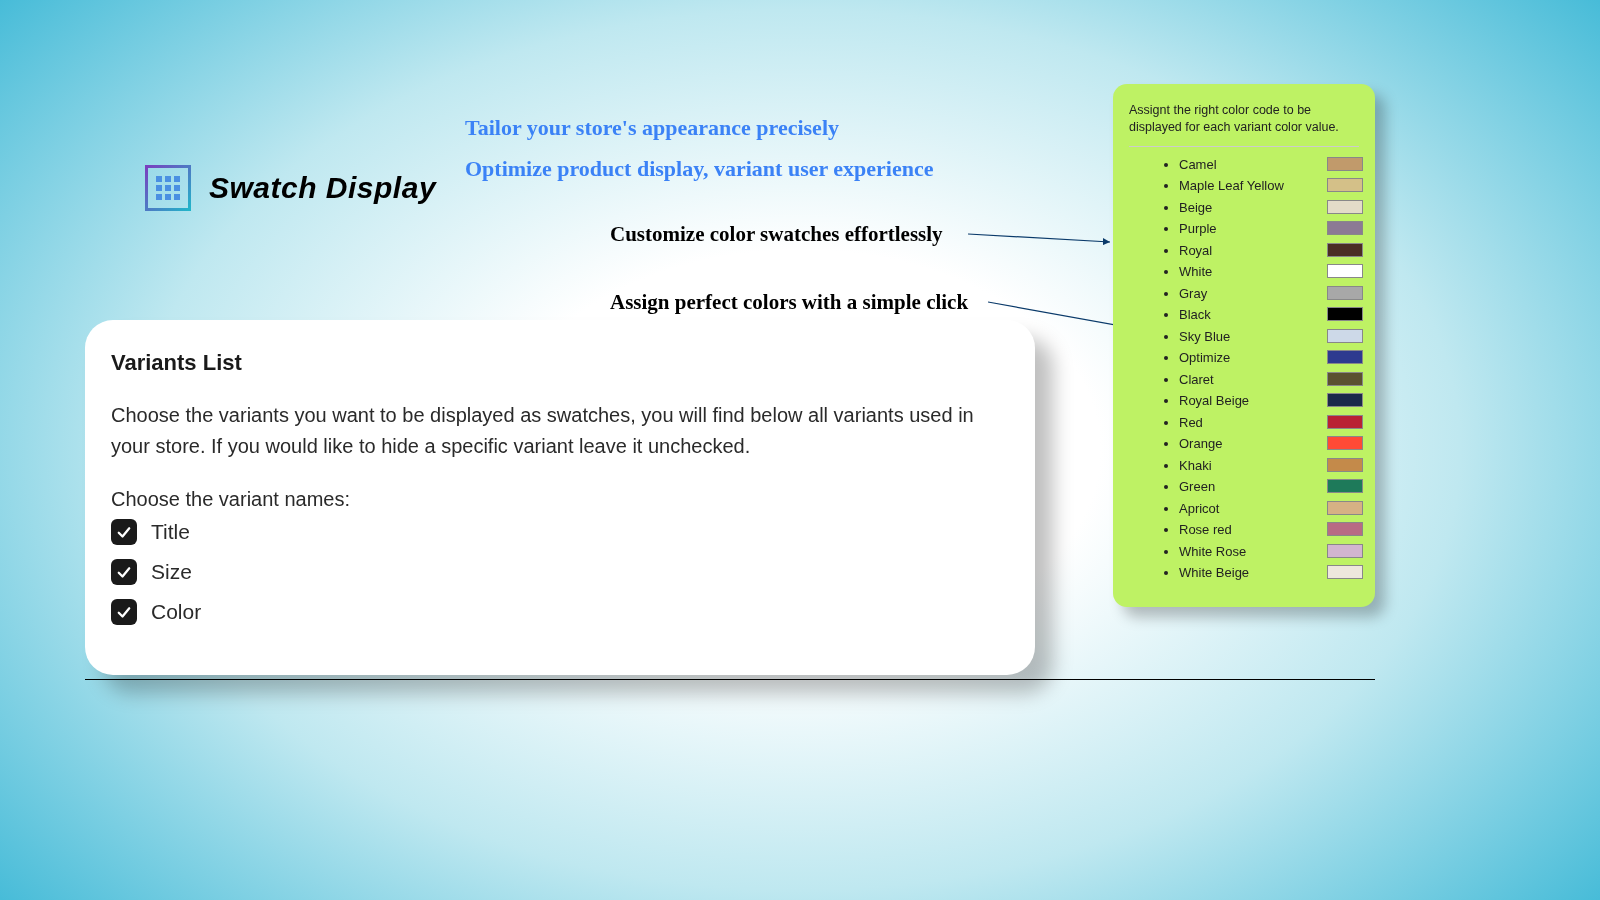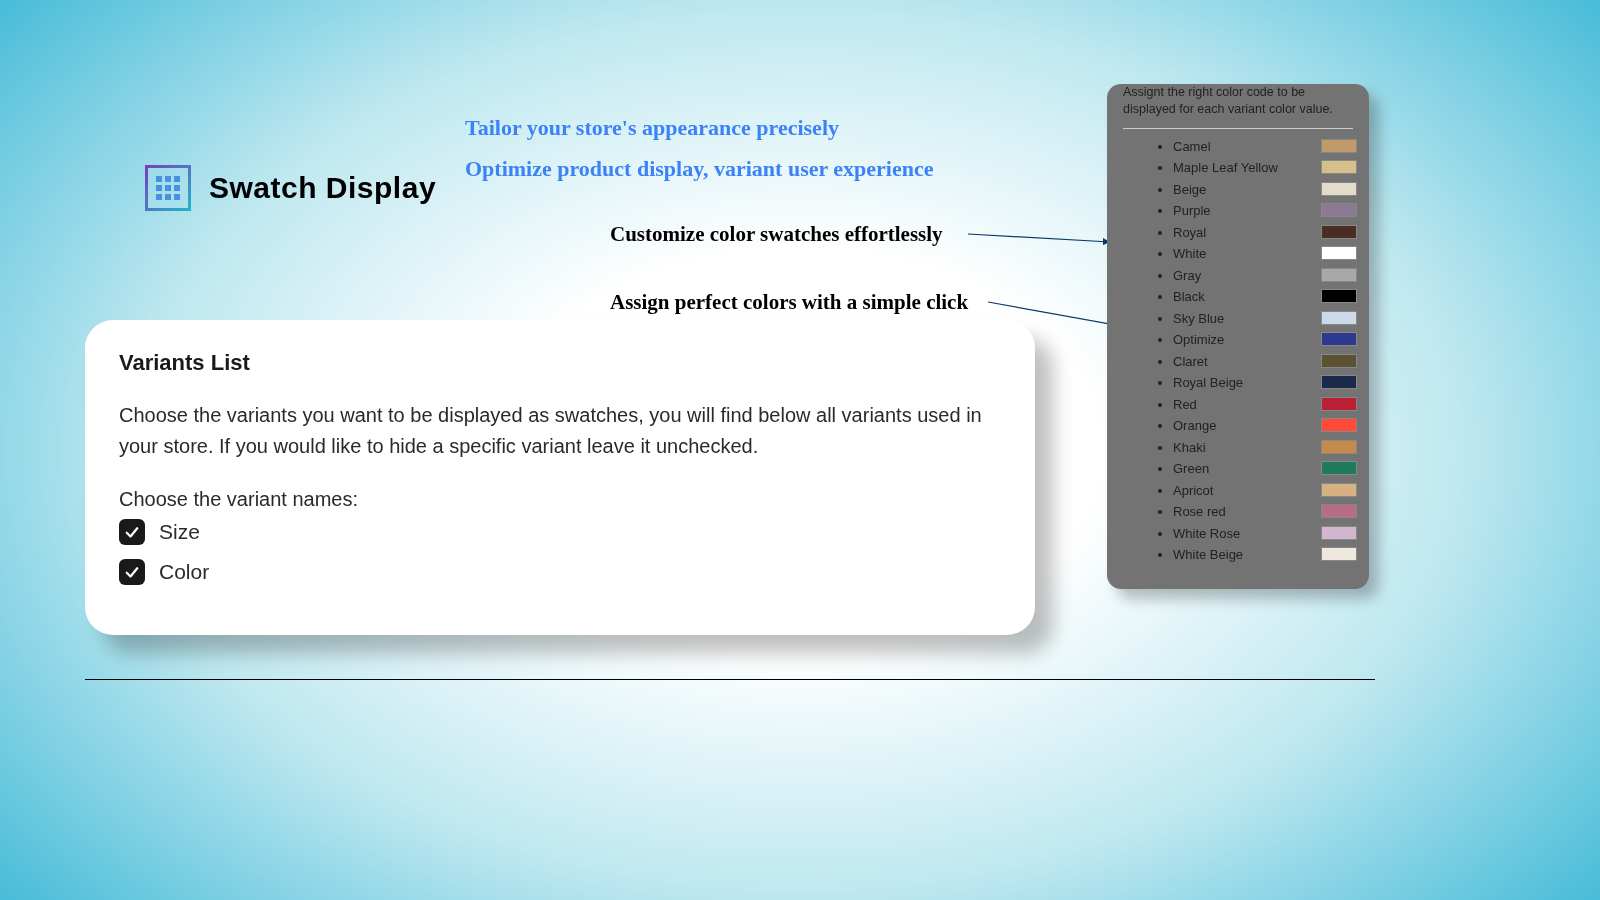--- a/index.html
+++ b/index.html
@@ -23,20 +23,21 @@
   .tagline2 { left: 465px; top: 127px; }
 
   
   .logo-wrap {
     position: absolute;
     left: 145px;
     top: 165px;
     display: flex;
     align-items: center;
     gap: 18px;
+    font-style: italic;
   }
   .logo-icon {
     width: 46px; height: 46px;
     border: 3px solid;
     border-image: linear-gradient(135deg, #7a3fbf, #22b5c9) 1;
     display: flex; align-items: center; justify-content: center;
   }
   .logo-grid {
     display: grid;
     grid-template-columns: repeat(3, 6px);
@@ -62,43 +63,43 @@
   svg.arrow { position: absolute; pointer-events: none; }
 
   
   .variants-panel {
     position: absolute;
     left: 85px;
     top: 320px;
     width: 950px;
     background: #fff;
     border-radius: 28px;
-    padding: 30px 34px 36px 34px;
+    padding: 30px 34px 36px 26px;
     box-shadow: 18px 18px 20px rgba(0,0,0,0.25);
   }
   .variants-title { font-size: 22px; font-weight: 600; color: #1a1a1a; margin-bottom: 24px; }
   .variants-desc { font-size: 20px; color: #2a2a2a; line-height: 1.55; margin-bottom: 26px; }
   .variants-choose { font-size: 20px; color: #2a2a2a; margin-bottom: 8px; }
   .variant-item { display:flex; align-items:center; gap:14px; margin-bottom:14px; }
   .chk {
     width: 26px; height: 26px; border-radius: 6px; background:#1a1a1a;
     display:flex; align-items:center; justify-content:center; cursor:pointer;
   }
   .chk svg { width:18px; height:18px; }
   .variant-label { font-size: 21px; color:#2a2a2a; }
 
   
   .color-card {
     position: absolute;
-    right: 231px;
+    right: 225px;
     top: 84px;
     width: 262px;
-    background: #737373;
+    background: #bef264;
     border-radius: 14px;
-    padding: 0 16px 20px 16px;
+    padding: 18px 16px 20px 16px;
     box-shadow: 10px 10px 14px rgba(0,0,0,0.25);
     font-family: Arial, sans-serif;
   }
   .color-card-desc { font-size: 12.5px; color:#222; line-height:1.35; margin-bottom:10px; }
   .color-card hr { border:none; border-top:1px solid #ccc; margin-bottom:10px; }
   .color-list { list-style: disc; padding-left: 18px; }
   .color-list li {
     font-size: 13px; color:#222;
     margin-bottom: 6.5px;
     position: relative;
@@ -172,20 +173,28 @@
       </marker>
     </defs>
   <line x1="132" y1="9" x2="6" y2="9" stroke="#0a3a6a" stroke-width="1.2" marker-end="url(#ah3)"></line>
 </svg>
 
 <div class="variants-panel">
   <div class="variants-title">Variants List</div>
   <div class="variants-desc">Choose the variants you want to be displayed as swatches, you will find below all variants used in your store. If you would like to hide a specific variant leave it unchecked.</div>
   <div class="variants-choose">Choose the variant names:</div>
   <div id="variant-items">
+      <div class="variant-item">
+        <div class="chk">
+          <svg viewBox="0 0 24 24">
+            <path d="M5 13 L10 18 L19 7" stroke="#fff" stroke-width="3" fill="none" stroke-linecap="round" stroke-linejoin="round"></path>
+          </svg>
+        </div>
+        <span class="variant-label">Title</span>
+      </div>
       <div class="variant-item">
         <div class="chk">
           <svg viewBox="0 0 24 24">
             <path d="M5 13 L10 18 L19 7" stroke="#fff" stroke-width="3" fill="none" stroke-linecap="round" stroke-linejoin="round"></path>
           </svg>
         </div>
         <span class="variant-label">Size</span>
       </div>
       <div class="variant-item">
         <div class="chk">

